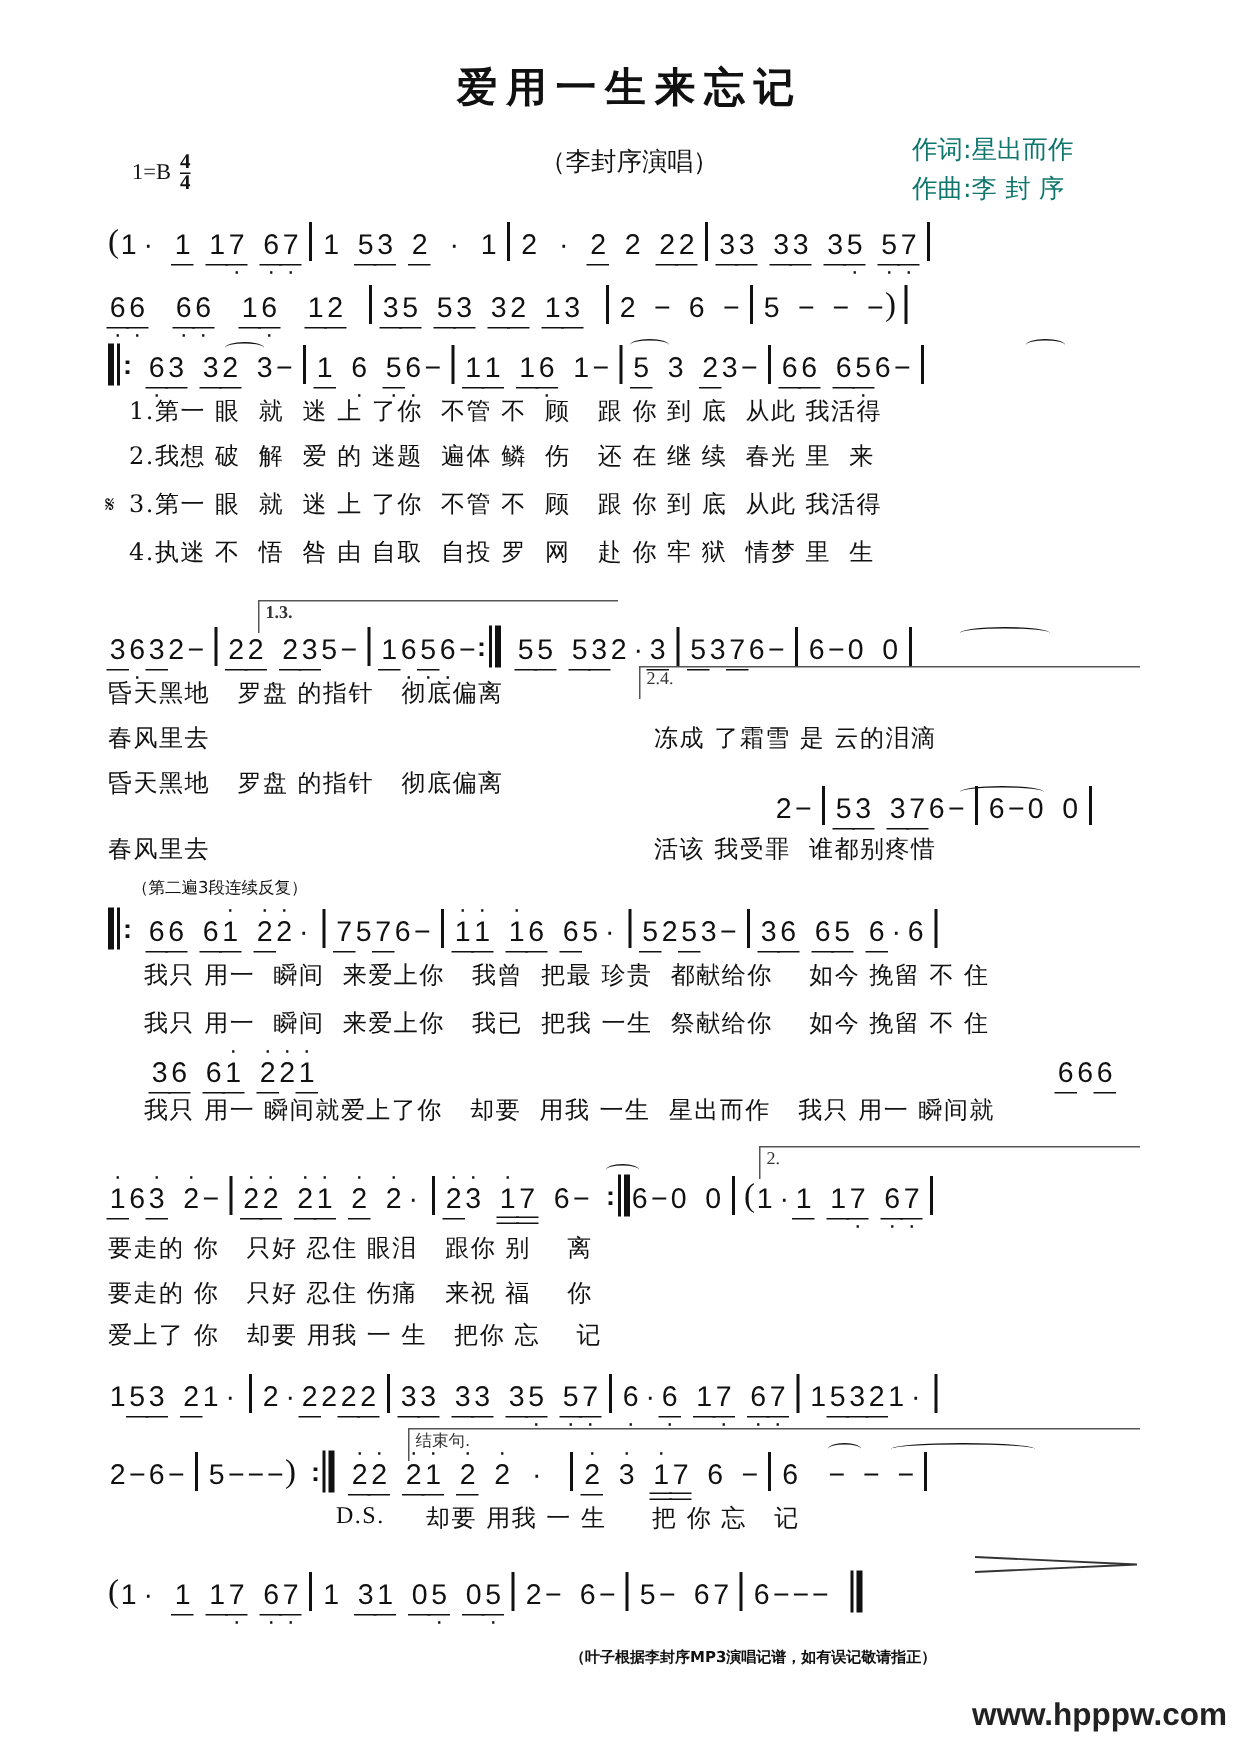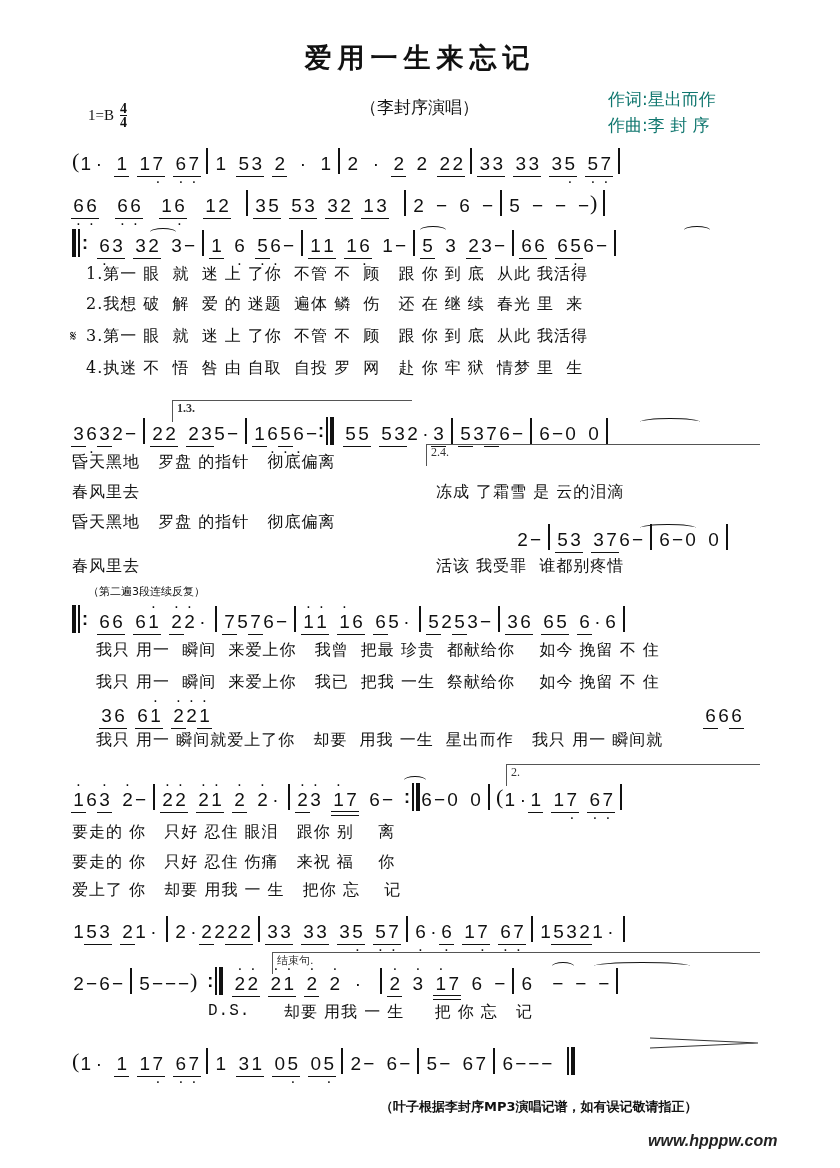--- a/index.html
+++ b/index.html
@@ -23,22 +23,22 @@
   .bar { display:inline-block; width:2px; height:26px; background:#111; margin:0 6px; align-self:center; }
   .dbar { display:inline-block; width:8px; height:28px; border-left:2px solid #111; border-right:4px solid #111; margin:0 4px; align-self:center; }
   .rep { display:inline-flex; align-items:center; gap:2px; align-self:center; }
   .rep .thick { width:4px; height:28px; background:#111; }
   .rep .thin { width:2px; height:28px; background:#111; }
   .rep .colon { font-size:18px; line-height:18px; font-weight:bold; }
   .lyric { position:absolute; font-family:"DejaVu Serif", serif; font-size:16px; letter-spacing:1px; white-space:pre; }
   .volta { position:absolute; border-left:1.5px solid #555; border-top:1.5px solid #555; height:22px; font-family:"Liberation Serif", serif; font-size:12px; padding-left:4px; color:#333; }
   .slur { position:absolute; border-top:1.5px solid #111; border-radius:50% 50% 0 0; height:8px; }
   .note-small { position:absolute; font-size:11px; font-family:"DejaVu Sans", sans-serif; }
-  .footer-note { position:absolute; left:380px; top:1098px; font-size:13px; font-weight:bold; font-family:"DejaVu Sans", sans-serif; }
-  .site { position:absolute; left:648px; top:1132px; font-size:16px; font-weight:bold; font-style:italic; font-family:"Liberation Sans", sans-serif; color:#222; }
+  .footer-note { position:absolute; left:380px; top:1098px; font-size:10px; font-weight:bold; font-family:"DejaVu Sans", sans-serif; }
+  .site { position:absolute; left:648px; top:1132px; font-size:21px; font-weight:bold; font-family:"Liberation Sans", sans-serif; color:#222; }
   .segno { font-family:"DejaVu Sans", sans-serif; font-size:15px; }
   .paren { font-family:"Liberation Serif", serif; font-size:22px; }
 </style>
 </head>
 <body>
 
 <div class="abs title">爱用一生来忘记</div>
 <div class="abs key">
   <span>1=B</span>
   <span class="frac">
@@ -515,21 +515,21 @@
     <span class="n">−</span>
     <span class="sp"></span>
     <span class="n">−</span>
     <span class="sp"></span>
     <span class="n">−</span>
   <span class="bar"></span>
 </div>
 <div class="slur" style="left:552px;top:962px;width:22px;"></div>
 <div class="slur" style="left:594px;top:962px;width:96px;"></div>
 
-<div class="lyric" style="left:208px;top:1002px;font-family:Liberation Mono, monospace">D.S.</div>
+<div class="lyric" style="left:224px;top:1002px;font-family:Liberation Serif, serif">D.S.</div>
 <div class="lyric" style="left:284px;top:1002px">却要 用我 一 生     把 你 忘   记</div>
 
 <div class="row" style="top:1048px">
   <span class="paren">(</span>
     <span class="n">1</span>
     <span class="n">·</span>
     <span class="sp"></span>
   <span class="n ul">1</span>
     <span class="sp"></span>
   <span class="n ul">1</span>

